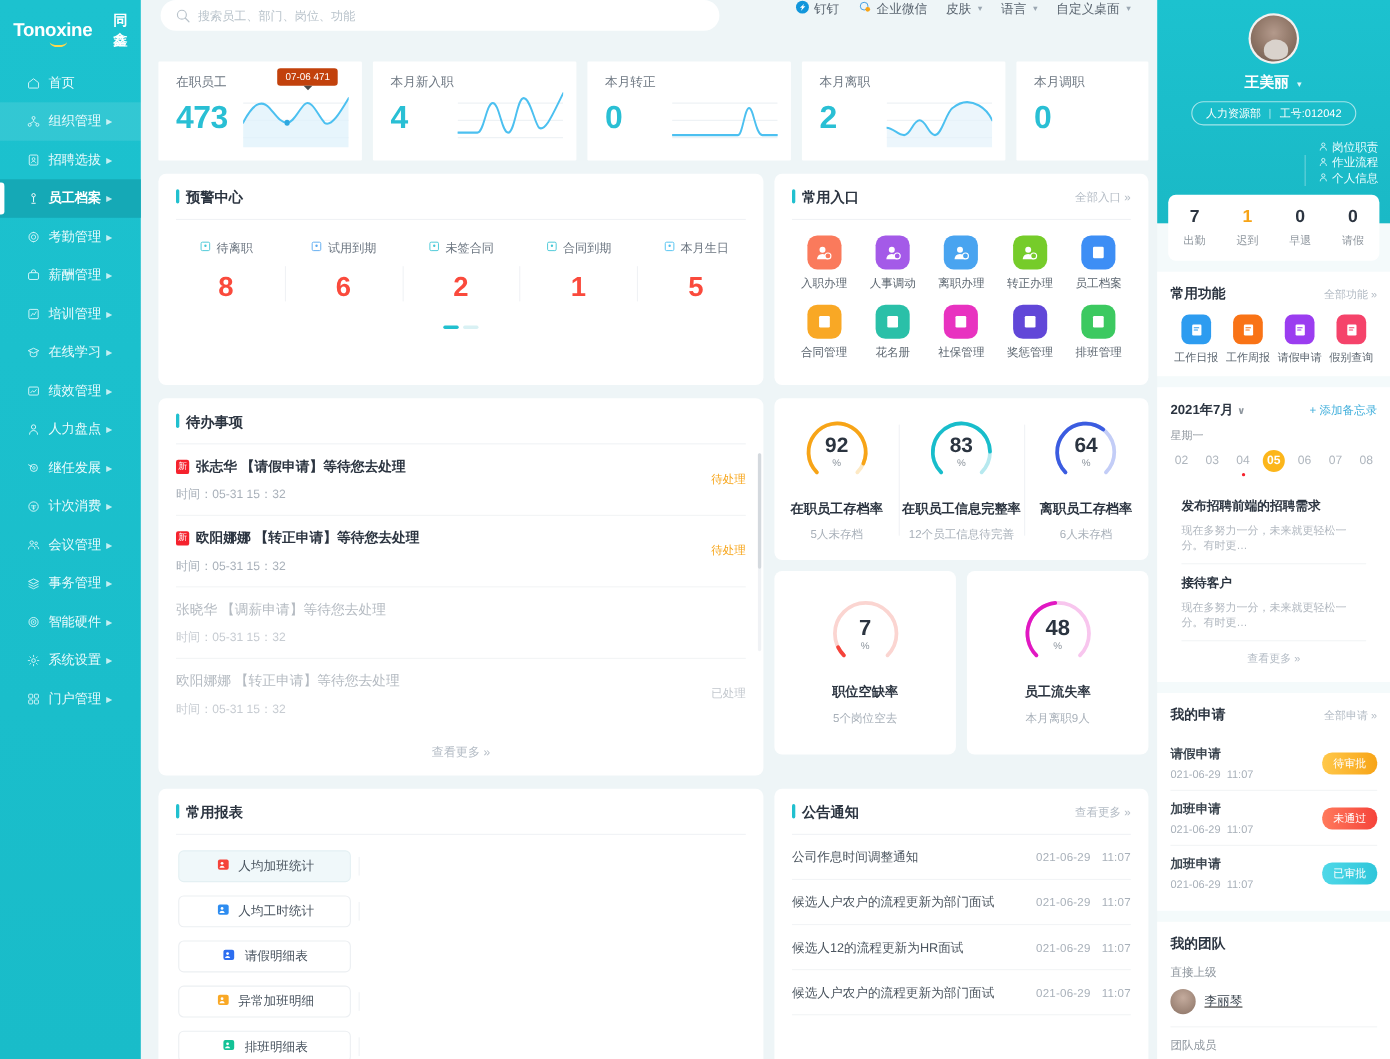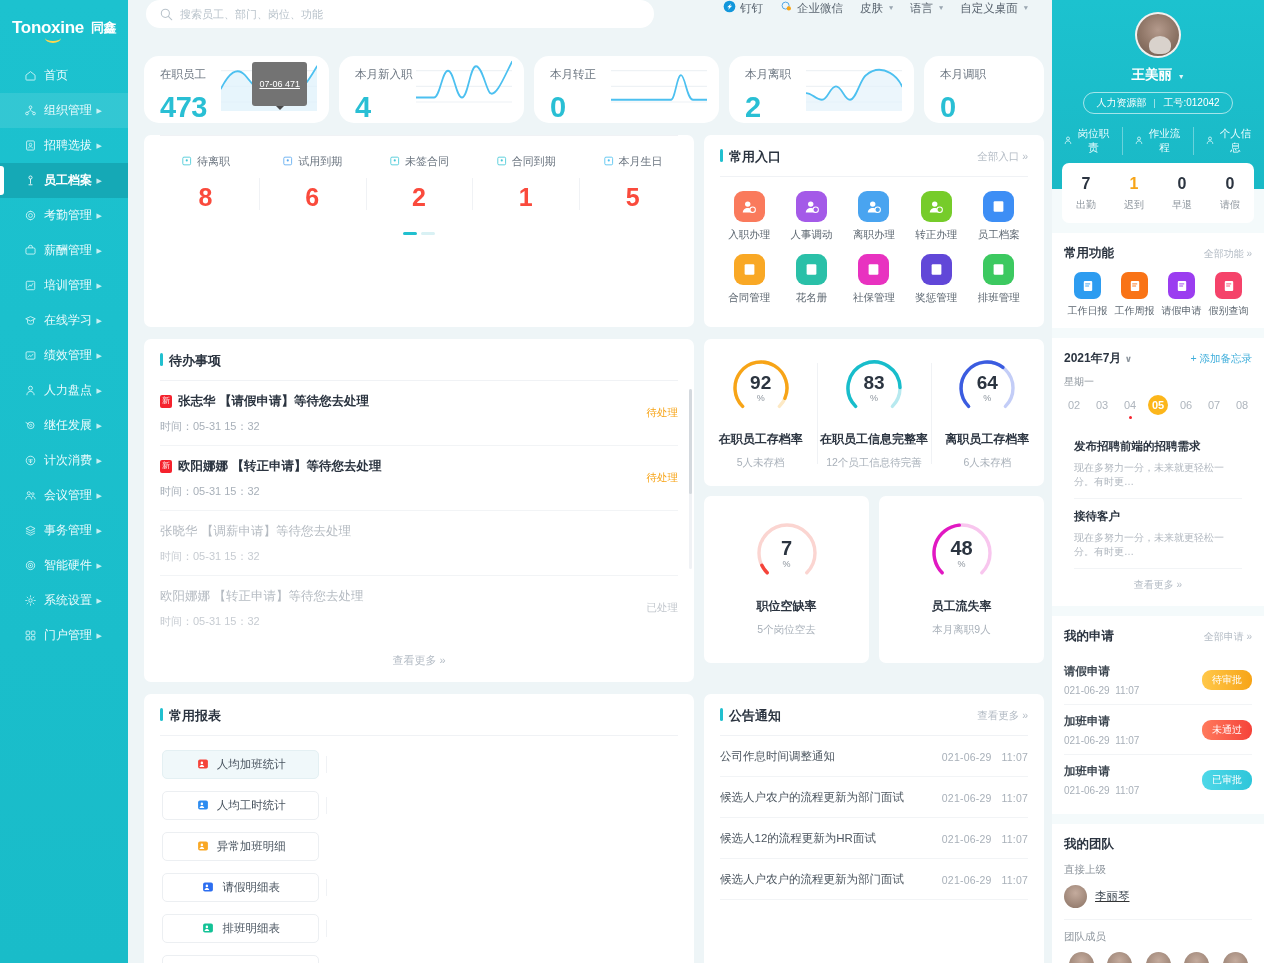--- a/index.html
+++ b/index.html
@@ -19,21 +19,21 @@
     background: linear-gradient(180deg,#1cc2cf 0%,#19bcc9 100%);
     padding-top: 0;
     position: relative;
   }
   .logo {
     height: 56px; display: flex; align-items: center;
     padding-left: 12px; color: #fff;
     font-size: 17px; font-weight: bold; letter-spacing: -.3px;
     position: relative;
   }
-  .logo .cn { font-size: 13px; font-weight: bold; margin-left: 7px; }
+  .logo .cn { font-size: 13px; font-weight: bold; margin-left: 19px; }
   .logo .swoosh {
     position: absolute; left: 45px; bottom: 13px;
     width: 16px; height: 5px;
     border-bottom: 2px solid #ffd84d; border-radius: 0 0 50% 50%/0 0 100% 100%;
   }
   .menu { padding-top: 2px; }
   .menu-item {
     height: 35px; display: flex; align-items: center;
     padding-left: 22px; color: #eafbfd; font-size: 12px;
     position: relative; cursor: pointer;
@@ -68,31 +68,31 @@
   .top-right { margin-left: auto; display: flex; align-items: center; gap: 17px; padding-right: 8px;}
   .tr-item { display: flex; align-items: center; font-size: 11.5px; color: #5a6570; cursor: pointer; gap: 4px; white-space: nowrap;}
   .caret { font-size: 7px; color: #9aa6b1; margin-left: 2px; }
 
   .content { flex: 1 1 auto; display: flex; padding: 0 8px 0 16px; gap: 10px; min-height: 0; }
   .col-left { flex: 1 1 auto; min-width:0; }
 
   
   .kpi-row { display: flex; gap: 10px; margin-bottom: 12px; }
   .kpi-card {
-    flex: 1 1 0; height: 67px; background: #fff; border-radius: 15px;
+    flex: 1 1 0; height: 90px; background: #fff; border-radius: 1px;
     padding: 11px 0 0 16px; position: relative; overflow: hidden;
   }
   .kpi-card:last-child { flex: 0 0 120px; }
   .kpi-title { font-size: 11.5px; color: #6b7580; }
   .kpi-val { font-size: 29px; font-weight: bold; color: #29bfd4; margin-top: 9px; letter-spacing:-.5px;}
   .spark { position: absolute; right: 12px; bottom: 12px; width: 96px; height: 56px; }
   .kpi-card:last-child .spark { display: none; }
   .tooltip {
-    position: absolute; top: 6px; right: 22px; background: #737373; color: #fff;
-    font-size: 9px; padding: 17px 7px; border-radius: 3px; white-space: nowrap; z-index: 4; text-decoration: underline;
+    position: absolute; top: 6px; right: 22px; background: #c2410c; color: #fff;
+    font-size: 9px; padding: 3px 7px; border-radius: 3px; white-space: nowrap; z-index: 4;
   }
   .tooltip::after {
     content:""; position:absolute; left: 50%; margin-left:-4px; bottom:-4px;
     border-left:4px solid transparent; border-right:4px solid transparent; border-top:4px solid #4a4a4a;
   }
 
   
   .card { background:#fff; border-radius: 7px; }
   .card-head { display:flex; align-items:center; padding: 13px 16px 10px 16px; }
   .card-title { font-size: 13px; font-weight: bold; color: #2b3440; position: relative; padding-left: 9px; }
@@ -205,21 +205,21 @@
     background: #d9d2cc; border-radius: 50% 50% 40% 40%;
   }
   .rp-name { color:#fff; font-size: 13.5px; font-weight: bold; margin-top: 8px; }
   .rp-name .caret { color:#e3f7f9; }
   .rp-tag {
     display:inline-flex; align-items:center; gap:8px; margin-top: 8px;
     border: 1px solid rgba(255,255,255,.6); border-radius: 11px;
     padding: 3px 12px; color:#fff; font-size: 10px;
   }
   .rp-tag .sep { width:1px; height:9px; background: rgba(255,255,255,.55); }
-  .rp-links { display:flex; align-items:flex-end; justify-content:center; gap: 0; margin-top: 13px; }
+  .rp-links { display:flex; align-items:flex-end; justify-content:center; gap: 0; margin-top: 13px; flex-direction: column; }
   .rp-link { color:#eafdff; font-size: 10.5px; display:flex; align-items:center; gap:3px; padding: 0 11px; cursor:pointer; }
   .rp-link + .rp-link { border-left: 1px solid rgba(255,255,255,.35); }
 
   .rp-stats {
     background:#fff; border-radius: 7px; margin: -26px 10px 0 10px;
     display:flex; padding: 12px 0 11px 0; position: relative; z-index: 2;
   }
   .stat { flex:1 1 0; text-align:center; }
   .stat .v { font-size: 16px; font-weight: bold; color:#2b3440; }
   .stat .v.warn { color:#f7a417; }
@@ -549,20 +549,23 @@
               </svg>
             </div>
             <div class="kpi-card">
               <div class="kpi-title">本月调职</div>
               <div class="kpi-val">0</div>
             </div>
           </div>
 
         <div class="two-col" style="margin-bottom:12px;">
           <div class="mid-col card">
+            <div class="card-head">
+              <div class="card-title">预警中心</div>
+            </div>
             <div class="divider"></div>
             <div class="warn-body" id="warn-body">
                 <div class="warn-item">
                   <div class="warn-label">
                     <span><svg width="12" height="12" viewBox="0 0 20 20">
                         <rect x="3" y="3.6" width="13" height="12.8" rx="2" fill="none" stroke="#43c7d6" stroke-width="1.4"></rect>
                         <circle cx="9.6" cy="9" r="1.8" fill="#43c7d6"></circle>
                       </svg></span>
                     <span>待离职</span>
                   </div>
@@ -822,35 +825,35 @@
                         <rect x="3" y="3.4" width="14" height="13.2" rx="2.6" fill="#2d8cf0"></rect>
                         <circle cx="8.4" cy="8.4" r="1.8" fill="#fff"></circle>
                         <path d="M5 14.2c.5-1.8 1.9-2.7 3.4-2.7s2.9.9 3.4 2.7z" fill="#fff"></path>
                       </svg></span>
                     <span>人均工时统计</span>
                   </div>
                 </div>
                 <div class="report-cell">
                   <div class="report-btn">
                     <span><svg width="14" height="14" viewBox="0 0 20 20">
+                        <rect x="3" y="3.4" width="14" height="13.2" rx="2.6" fill="#2d6ef0"></rect>
+                        <circle cx="8.4" cy="8.4" r="1.8" fill="#fff"></circle>
+                        <path d="M5 14.2c.5-1.8 1.9-2.7 3.4-2.7s2.9.9 3.4 2.7z" fill="#fff"></path>
+                      </svg></span>
+                    <span>请假明细表</span>
+                  </div>
+                </div>
+                <div class="report-cell">
+                  <div class="report-btn">
+                    <span><svg width="14" height="14" viewBox="0 0 20 20">
                         <rect x="3" y="3.4" width="14" height="13.2" rx="2.6" fill="#f9a825"></rect>
                         <circle cx="8.4" cy="8.4" r="1.8" fill="#fff"></circle>
                         <path d="M5 14.2c.5-1.8 1.9-2.7 3.4-2.7s2.9.9 3.4 2.7z" fill="#fff"></path>
                       </svg></span>
                     <span>异常加班明细</span>
-                  </div>
-                </div>
-                <div class="report-cell">
-                  <div class="report-btn">
-                    <span><svg width="14" height="14" viewBox="0 0 20 20">
-                        <rect x="3" y="3.4" width="14" height="13.2" rx="2.6" fill="#2d6ef0"></rect>
-                        <circle cx="8.4" cy="8.4" r="1.8" fill="#fff"></circle>
-                        <path d="M5 14.2c.5-1.8 1.9-2.7 3.4-2.7s2.9.9 3.4 2.7z" fill="#fff"></path>
-                      </svg></span>
-                    <span>请假明细表</span>
                   </div>
                 </div>
                 <div class="report-cell">
                   <div class="report-btn">
                     <span><svg width="14" height="14" viewBox="0 0 20 20">
                         <rect x="3" y="3.4" width="14" height="13.2" rx="2.6" fill="#13c296"></rect>
                         <circle cx="8.4" cy="8.4" r="1.8" fill="#fff"></circle>
                         <path d="M5 14.2c.5-1.8 1.9-2.7 3.4-2.7s2.9.9 3.4 2.7z" fill="#fff"></path>
                       </svg></span>
                     <span>排班明细表</span>

